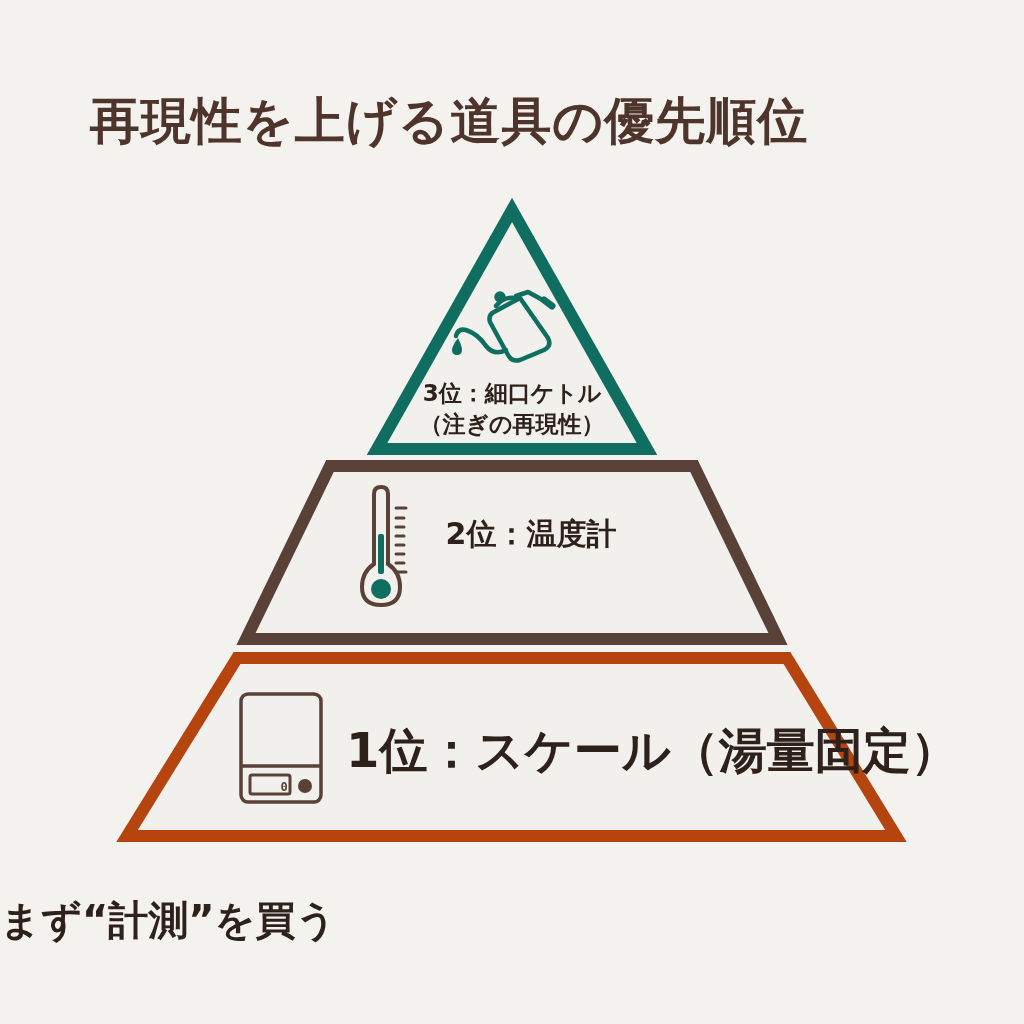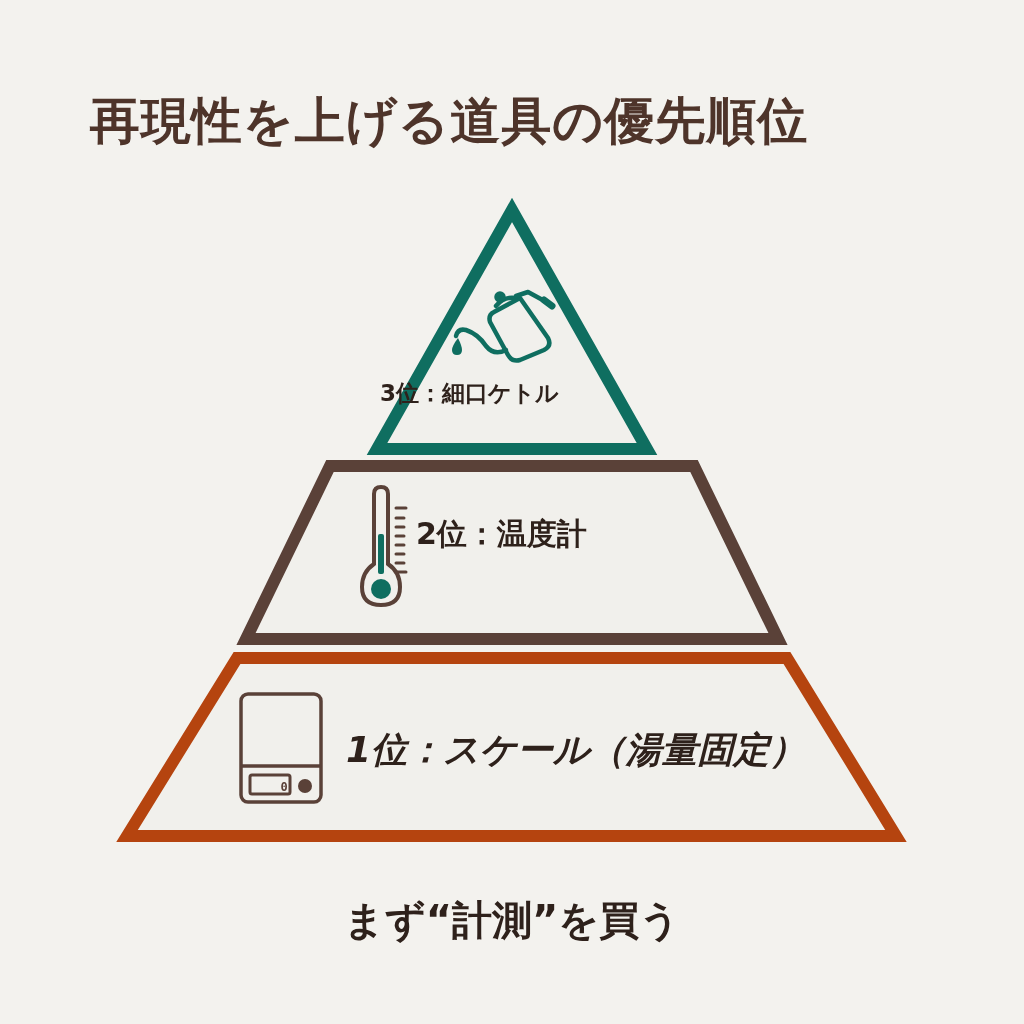--- a/index.html
+++ b/index.html
@@ -16,28 +16,29 @@
       text-align: center;
       font-size: 50px; font-weight: bold;
       color: #4e342a;
       letter-spacing: 1px;
     }
     .pyramid { position: absolute; left: 0; top: 0; width: 1024px; height: 1024px; }
     .label {
       position: absolute;
       font-weight: bold;
       color: #2e211b;
+      text-align: center;
       white-space: nowrap;
     }
     .l3 { left: 380px; top: 378px; width: 264px; font-size: 23px; line-height: 31px; }
     .l2 { left: 416px; top: 512px; width: 230px; font-size: 30px; line-height: 44px; }
-    .l1 { left: 346px; top: 728px; width: 500px; font-size: 36px; line-height: 44px; text-align: left; font-style: italic; }
+    .l1 { left: 346px; top: 728px; width: 500px; font-size: 48px; line-height: 44px; text-align: left; }
     .footer {
       position: absolute; left: 0; top: 893px; width: 1024px;
-      text-align: center;
+      text-align: left;
       font-size: 40px; font-weight: bold;
       color: #2e211b;
     }
   </style>
 </head>
 <body>
 
 <div class="title">再現性を上げる道具の優先順位</div>
 
 <svg class="pyramid" viewBox="0 0 1024 1024" xmlns="http://www.w3.org/2000/svg">
@@ -89,20 +90,21 @@
     <rect x="241" y="694" width="80" height="108" rx="7" fill="none" stroke="#5a4138" stroke-width="3.5"></rect>
     <line x1="241" y1="766" x2="321" y2="766" stroke="#5a4138" stroke-width="3.5"></line>
     <rect x="250" y="775" width="40" height="19" rx="2" fill="none" stroke="#5a4138" stroke-width="3"></rect>
     <circle cx="305" cy="786" r="7" fill="#5a4138"></circle>
   </g>
   <text x="284" y="791" text-anchor="middle" font-family="DejaVu Sans Mono, monospace" font-size="12" font-weight="bold" fill="#5a4138">0</text>
 </svg>
 
 <div class="label l3">
   <div>3位：細口ケトル</div>
+  <div>（注ぎの再現性）</div>
 </div>
 
 <div class="label l2">
   <div>2位：温度計</div>
 </div>
 
 <div class="label l1">
   <div>1位：スケール（湯量固定）</div>
 </div>
 

